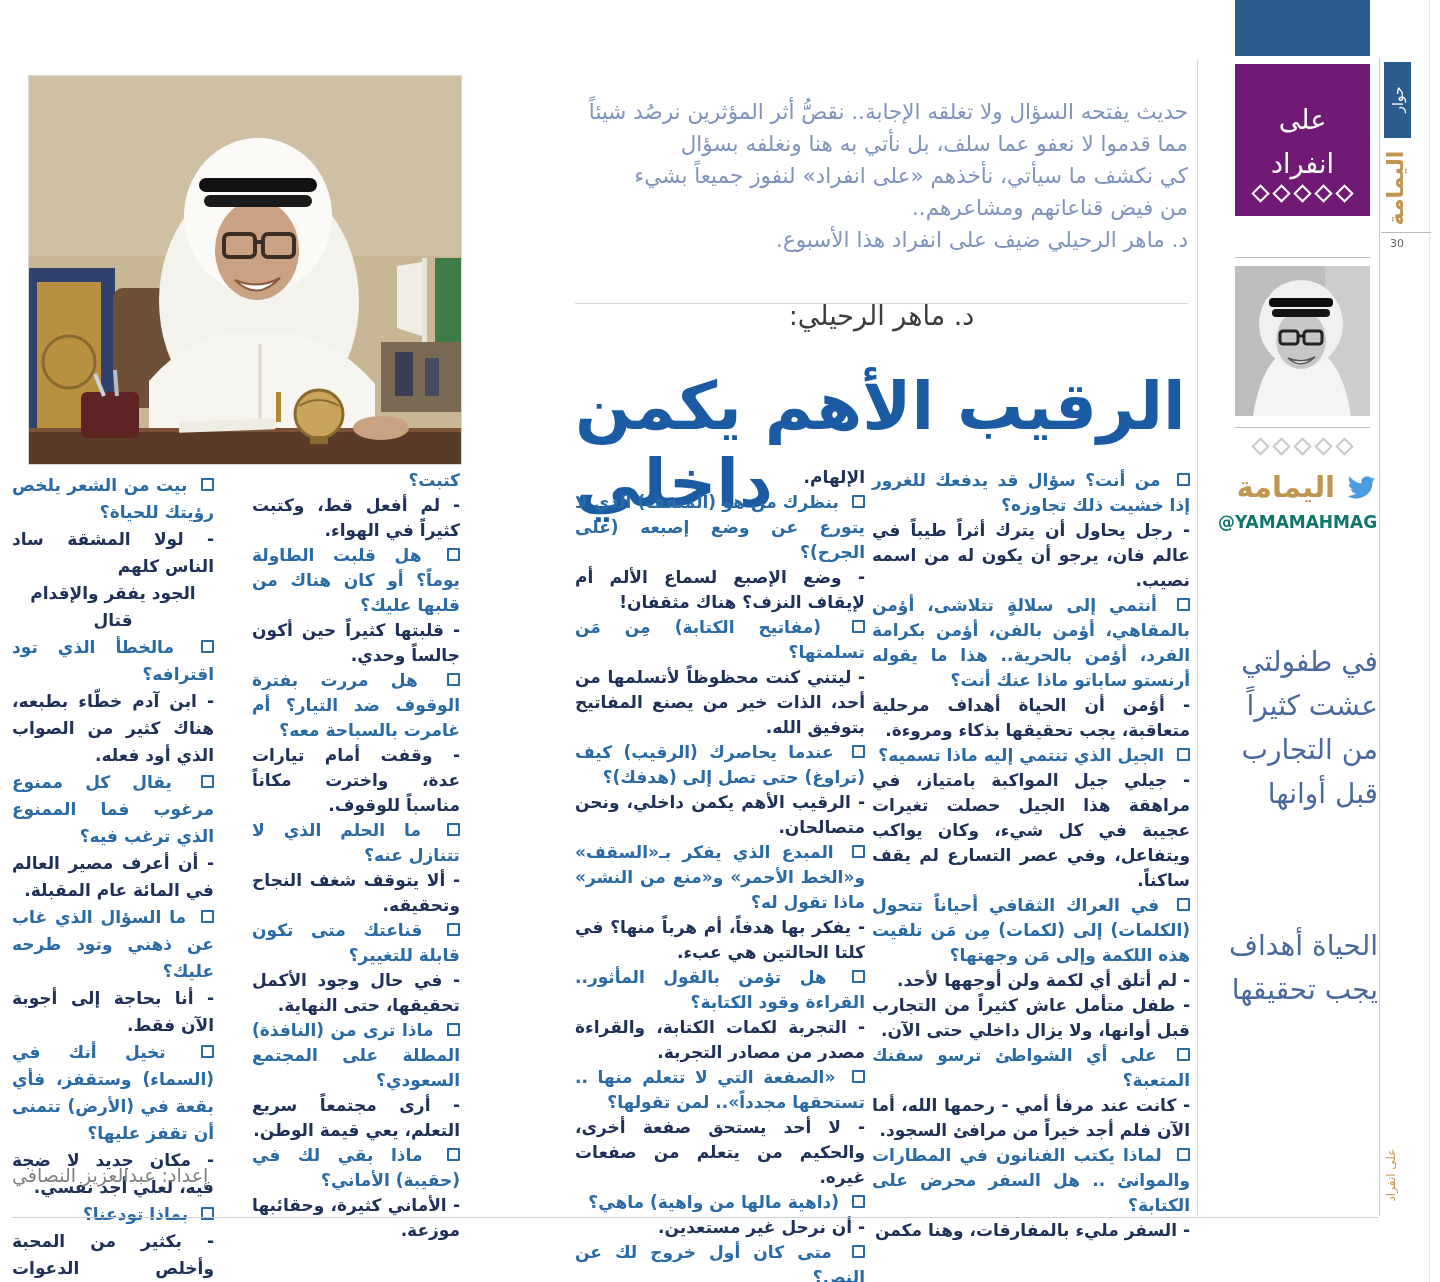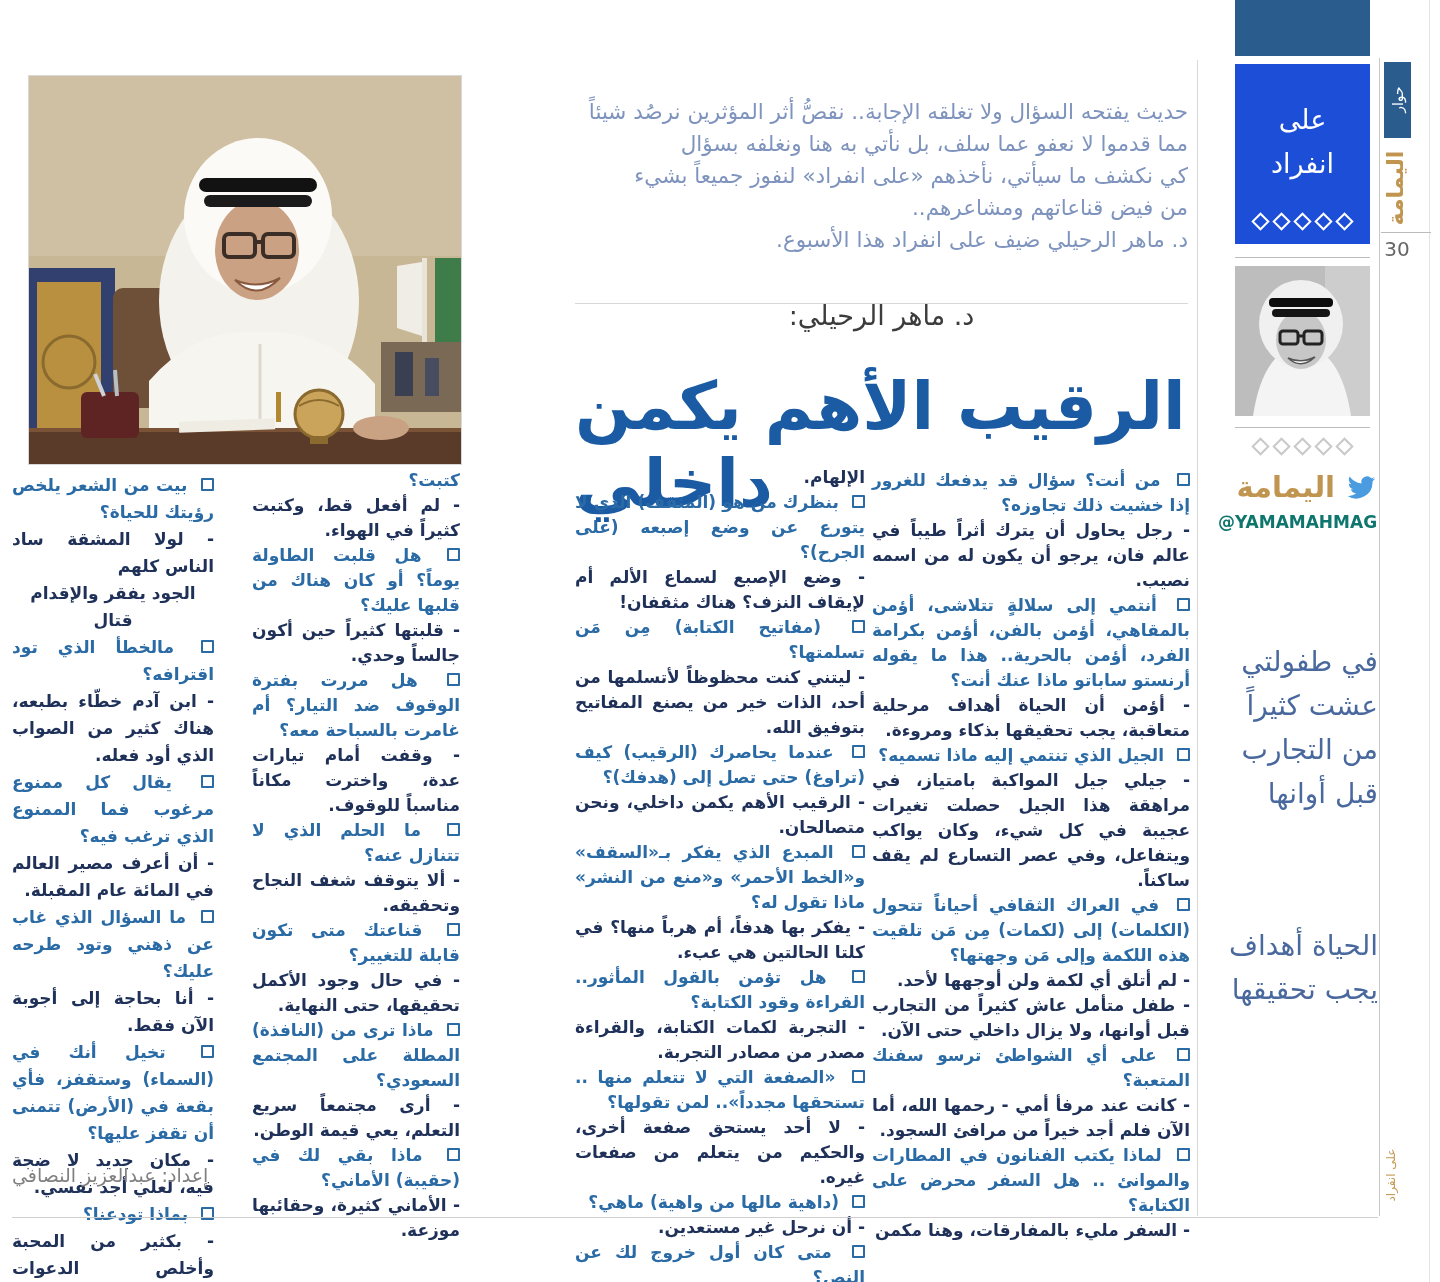--- a/index.html
+++ b/index.html
@@ -27,21 +27,21 @@
   #col2{left:252px;top:468px;width:208px;}
   #col3{left:12px;top:472px;width:202px;line-height:27px;}
   #byline{left:12px;top:1164px;width:205px;text-align:left;color:#808080;font-size:19px;}
   
   #vline-main{left:1197px;top:60px;width:1px;height:1156px;background:#d8d8d8;}
   #vline-side{left:1379px;top:58px;width:1px;height:1158px;background:#c9c9c9;}
   #vline-edge{left:1429px;top:0;width:1px;height:1282px;background:#e4e4e4;}
   #hline-bottom{left:12px;top:1217px;width:1366px;height:1px;background:#cfcfcf;}
   
   #box-top{left:1235px;top:0;width:135px;height:56px;background:#2b5c8e;}
-  #box-onfirad{left:1235px;top:64px;width:135px;height:180px;background:#1d4ed8;
+  #box-onfirad{left:1235px;top:64px;width:135px;height:152px;background:#701a75;
                color:#fff;text-align:center;}
   #box-onfirad .t{margin-top:34px;font-size:27px;line-height:44px;}
   .diarow{position:absolute;bottom:12px;left:0;width:100%;text-align:center;}
   .dia{display:inline-block;width:9px;height:9px;border:2px solid #fff;
        transform:rotate(45deg);margin:0 4px;}
   .dia.gray{border-color:#c9c9c9;}
   #line-s1{left:1235px;top:257px;width:135px;height:1px;background:#bbb;}
   #photo-bw{left:1235px;top:266px;width:135px;height:150px;}
   #line-s2{left:1235px;top:427px;width:135px;height:1px;background:#bbb;}
   #orn-gray{left:1235px;top:438px;width:135px;text-align:center;}
@@ -57,21 +57,21 @@
   
   #tab-hoar{left:1384px;top:62px;width:27px;height:76px;background:#2b5c8e;}
   #tab-hoar span{position:absolute;width:76px;height:27px;left:-24px;top:24px;
                  transform:rotate(-90deg);text-align:center;line-height:27px;
                  color:#fff;font-size:14px;}
   #logo-vert{left:1378px;top:145px;width:36px;height:86px;}
   #logo-vert span{position:absolute;width:86px;height:30px;left:-25px;top:28px;
                   transform:rotate(-90deg);text-align:center;line-height:30px;
                   color:#c0954f;font-size:22px;font-weight:bold;}
   #line-pg{left:1381px;top:232px;width:50px;height:1px;background:#bbb;}
-  #pagenum{left:1381px;top:237px;width:32px;text-align:center;color:#666;font-size:20px;}
+  #pagenum{left:1381px;top:237px;width:32px;text-align:center;color:#666;font-size:11px;}
   #corner-vert{left:1382px;top:1140px;width:20px;height:70px;}
   #corner-vert span{position:absolute;width:70px;height:16px;left:-25px;top:27px;
                     transform:rotate(-90deg);text-align:center;color:#c49a52;font-size:12px;}
   
   #photo-main{left:28px;top:75px;width:432px;height:388px;border:1px solid #d8d8d8;}
 </style>
 </head>
 <body>
 
 <div id="page">

